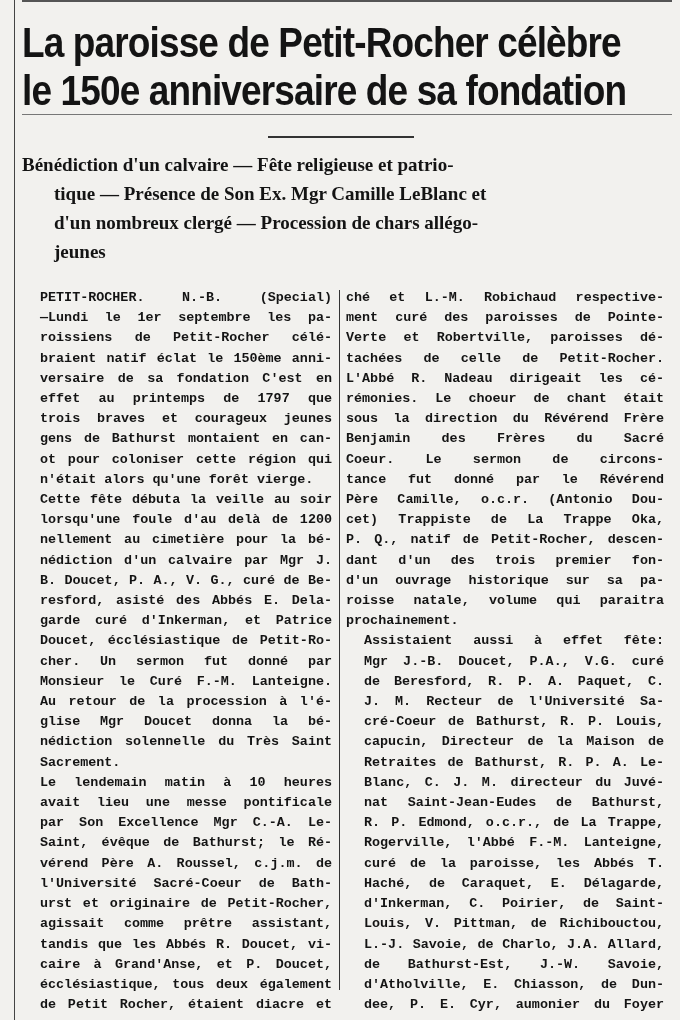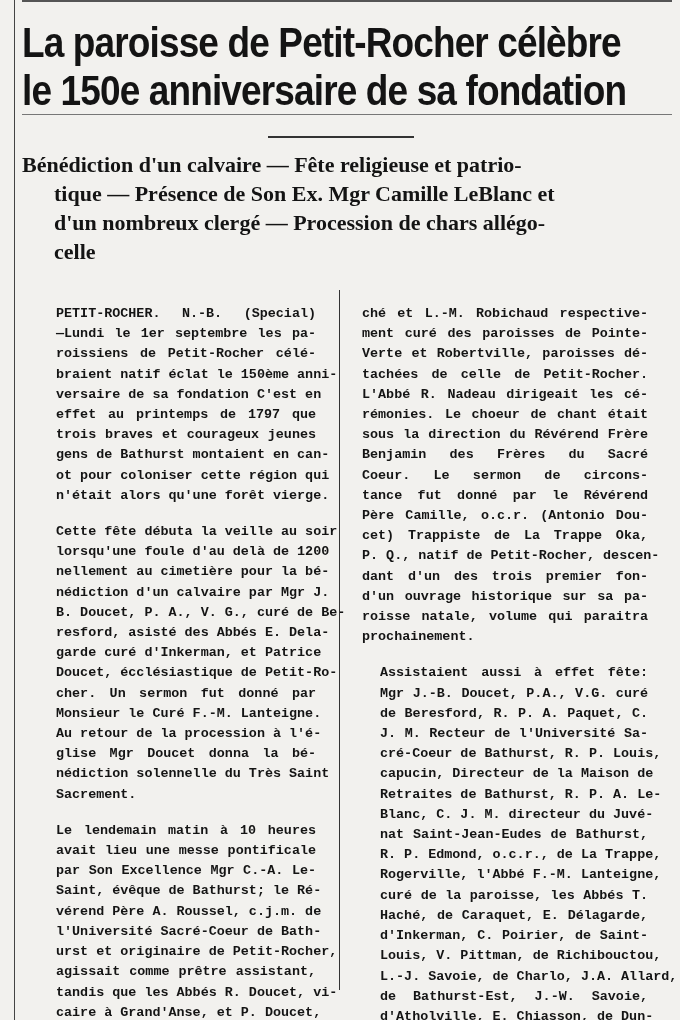--- a/index.html
+++ b/index.html
@@ -18,30 +18,30 @@
     font-family: "Liberation Sans", sans-serif; font-weight: bold;
     font-size: 43px; line-height: 48px; letter-spacing: -1px;
     transform: scaleX(0.86); transform-origin: left top; white-space: nowrap;
   }
   .headline div { width: 756px; }
   .under-rule { position: absolute; left: 22px; top: 114px; width: 650px; height: 1px; background: #777; }
   .short-rule { position: absolute; left: 268px; top: 136px; width: 146px; height: 2px; background: #333; }
   .deck {
     position: absolute; left: 22px; top: 150px; width: 640px;
     font-family: "Liberation Serif", serif; font-weight: bold;
-    font-size: 22px; line-height: 29px;
+    font-size: 19px; line-height: 29px;
   }
   .deck .first { display: block; }
   .deck .rest { display: block; padding-left: 32px; }
   .col {
     position: absolute; top: 288px;
     font-family: "Liberation Mono", monospace; font-weight: bold;
     font-size: 13.4px; line-height: 20.2px; text-align: justify;
   }
-  .col p { margin: 16px; }
+  .col p { margin: 0; }
   .col p.indent { text-indent: 18px; }
   .col-left { left: 22px; width: 310px; }
   .col-right { left: 346px; width: 318px; }
   .col-divider { position: absolute; left: 339px; top: 290px; width: 1px; height: 700px; background: #333; }
   .line { display: block; text-align-last: justify; white-space: nowrap; }
   .line.last { text-align-last: left; }
 </style>
 </head>
 <body>
 
@@ -53,21 +53,21 @@
     <div>La paroisse de Petit-Rocher célèbre</div>
     <div>le 150e anniversaire de sa fondation</div>
   </div>
   <div class="under-rule"></div>
   <div class="short-rule"></div>
 
   <div class="deck">
     <span class="first">Bénédiction d'un calvaire — Fête religieuse et patrio-</span>
     <span class="rest">tique — Présence de Son Ex. Mgr Camille LeBlanc et</span>
     <span class="rest">d'un nombreux clergé — Procession de chars allégo-</span>
-    <span class="rest">celle</span>
+    <span class="rest">jeunes</span>
   </div>
 
   <div class="col col-left">
     <p class="indent">
         <span class="line">PETIT-ROCHER. N.-B. (Special)</span>
         <span class="line">—Lundi le 1er septembre les pa-</span>
         <span class="line">roissiens de Petit-Rocher célé-</span>
         <span class="line">braient natif éclat le 150ème anni-</span>
         <span class="line">versaire de sa fondation C'est en</span>
         <span class="line">effet au printemps de 1797 que</span>

